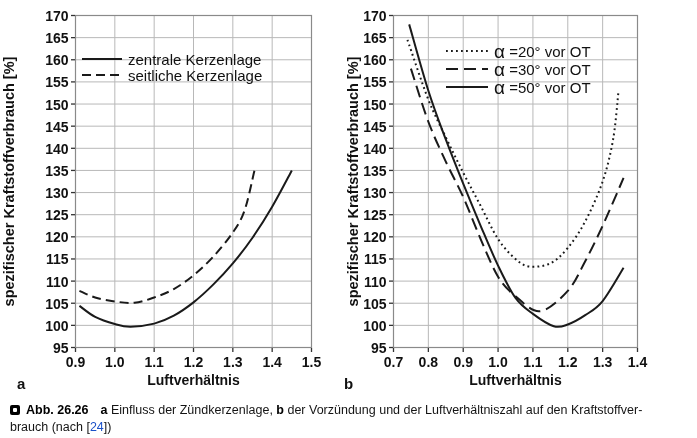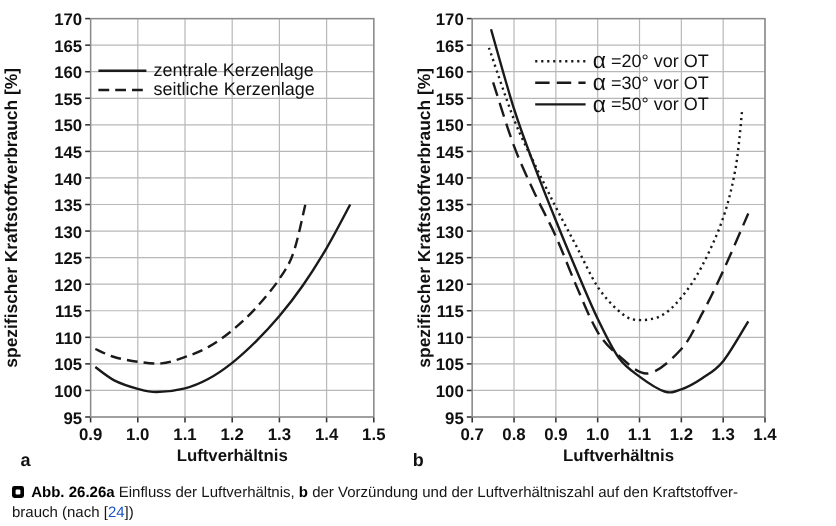--- a/index.html
+++ b/index.html
@@ -7,21 +7,21 @@
     position:relative;width:697px;height:438px;background:#fff;
     font-family:"Liberation Sans",sans-serif;overflow:hidden;
   }
   .charts-svg{position:absolute;left:0;top:0;}
   .caption{
     position:absolute;left:10px;top:402px;width:682px;
     font-size:12.5px;line-height:17px;color:#141414;
     font-family:"Liberation Sans",sans-serif;
   }
   .cap-bold{font-weight:bold;color:#000;}
-  .cap-fignum{font-weight:bold;color:#000;margin-right:0;}
+  .cap-fignum{font-weight:bold;color:#000;margin-right:12px;}
   .cap-icon{
     display:inline-block;width:10px;height:10px;background:#000;border-radius:2px;
     position:relative;margin-right:6px;vertical-align:-1px;
   }
   .cap-icon-dot{
     position:absolute;left:3px;top:3px;width:4px;height:4px;background:#fff;border-radius:1px;
   }
   .cap-link{color:#1a50c8;text-decoration:none;cursor:pointer;text-align:right;}
 </style>
 </head>
@@ -206,19 +206,19 @@
           <line x1="446" y1="69" x2="488" y2="69" stroke="#1a1a1a" stroke-width="2" stroke-dasharray="12 6"></line>
           <text x="494" y="69" dominant-baseline="central" fill="#111111" font-size="15px"><tspan font-size="19px">α</tspan><tspan> =30° vor OT</tspan></text>
           <line x1="446" y1="87" x2="488" y2="87" stroke="#1a1a1a" stroke-width="2"></line>
           <text x="494" y="87" dominant-baseline="central" fill="#111111" font-size="15px"><tspan font-size="19px">α</tspan><tspan> =50° vor OT</tspan></text>
         </g>
       </g>
     </svg>
 
   <div class="caption">
     <div>
-      <span class="cap-icon"><span class="cap-icon-dot"></span></span><span class="cap-fignum">Abb. 26.26</span><span class="cap-bold">a</span><span> Einfluss der Luftverhältnis, </span><span class="cap-bold">b</span><span> der Vorzündung und der Luftverhältniszahl auf den Kraftstoffver-</span>
+      <span class="cap-icon"><span class="cap-icon-dot"></span></span><span class="cap-fignum">Abb. 26.26</span><span class="cap-bold">a</span><span> Einfluss der Zündkerzenlage, </span><span class="cap-bold">b</span><span> der Vorzündung und der Luftverhältniszahl auf den Kraftstoffver-</span>
     </div>
     <div>
       <span>brauch (nach [</span><a class="cap-link" style="color: rgb(26, 80, 200);">24</a><span>])</span>
     </div>
   </div>
 </div>
 
 </body></html>

